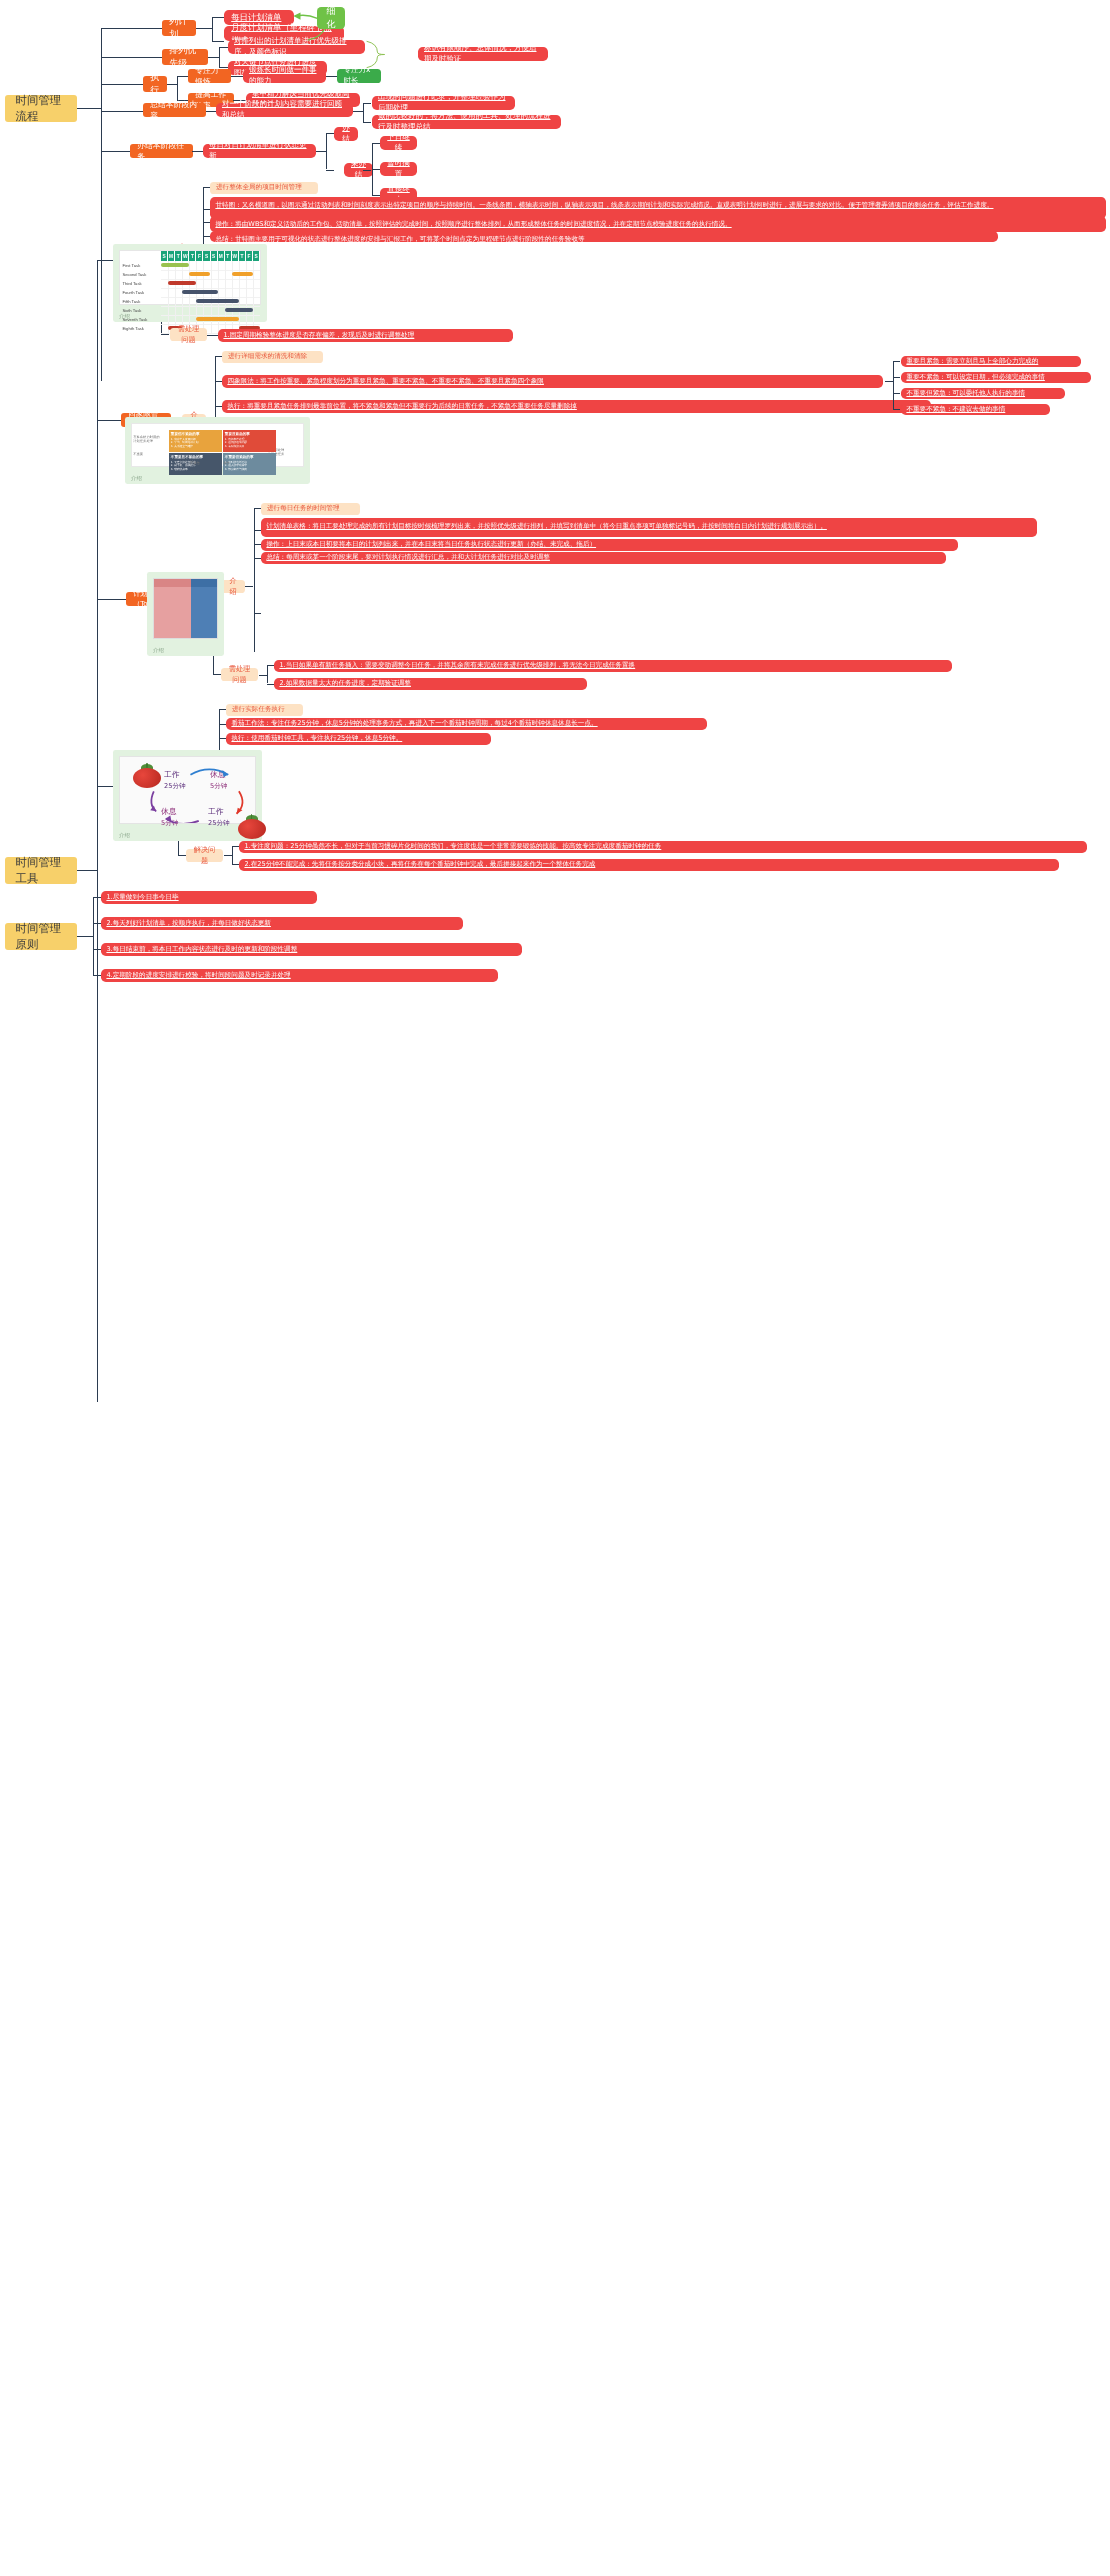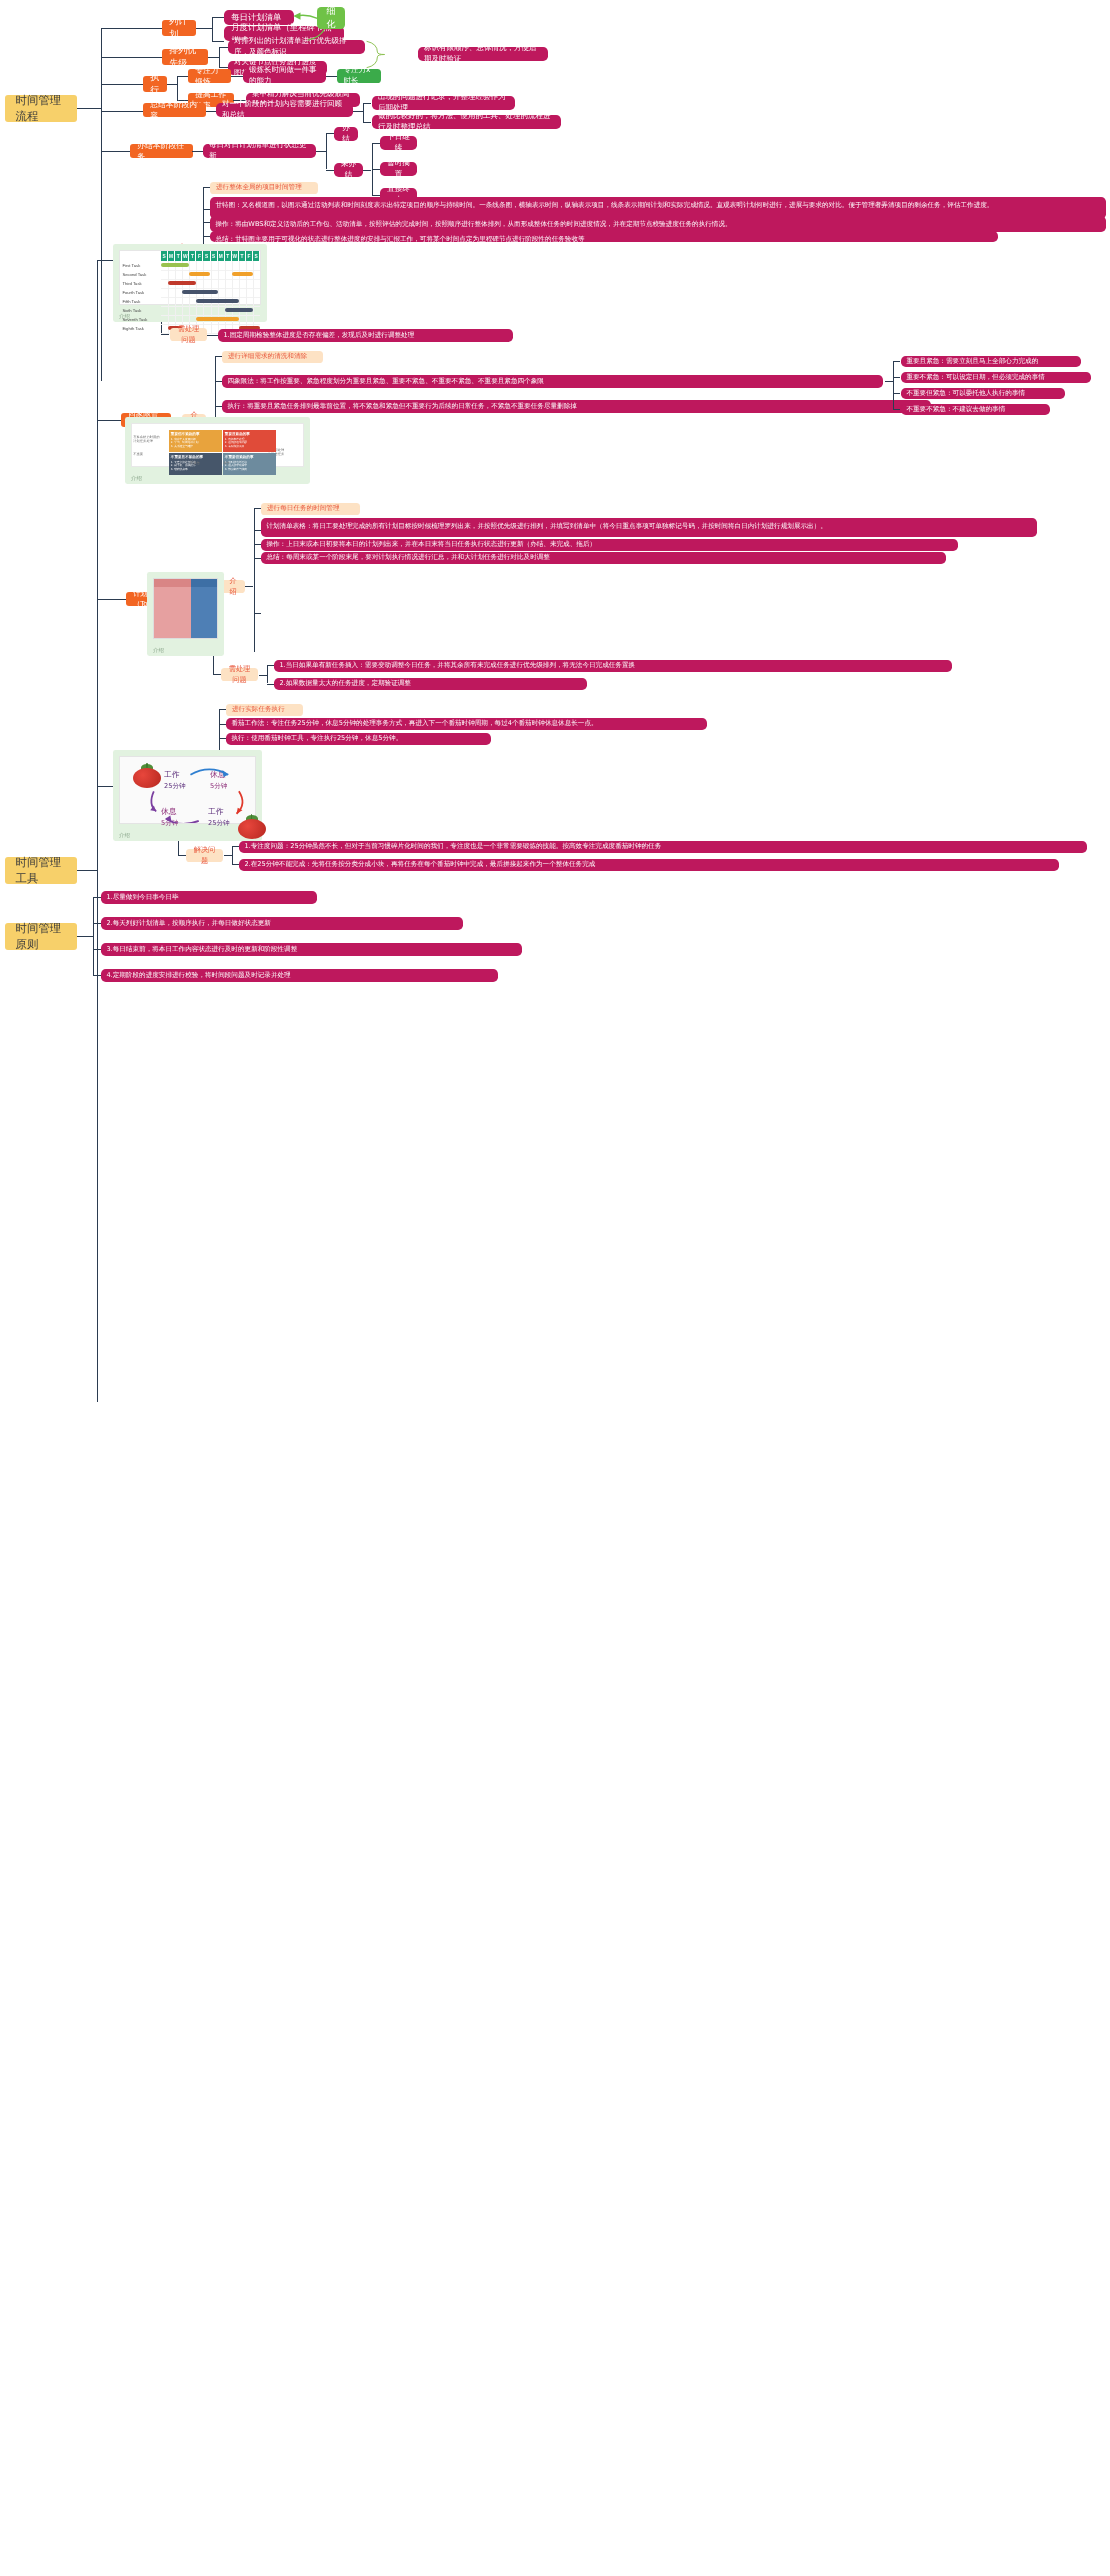--- a/index.html
+++ b/index.html
@@ -6,21 +6,21 @@
   body{font-family:"DejaVu Sans","Liberation Sans",sans-serif;}
   #canvas{position:relative;width:1110px;height:2576px;background:#fff;overflow:hidden;}
 
   
   .node{position:absolute;box-sizing:border-box;display:flex;align-items:center;
         border-radius:4.2px;line-height:1.45;white-space:pre-wrap;}
   .node span{display:block;width:100%;}
 
   .root{background:#f7d06a;color:#3b3b3b;font-size:11.4px;padding:7.8px 10.8px;border-radius:3px;}
   .l1{background:#f26522;color:#ffffff;font-size:9px;padding:4.8px 7.2px;border-radius:3px;}
-  .dark{background:#be185d;color:#ffffff;font-size:8.4px;padding:4.2px 7.2px;border-radius:4.8px;}
+  .dark{background:#ef4444;color:#ffffff;font-size:8.4px;padding:4.2px 7.2px;border-radius:4.8px;text-decoration:underline;}
   .dark.sm{font-size:7.5px;padding:3.6px 6px;}
   .dark.tiny{font-size:6.6px;padding:3px 5.4px;}
   .green{background:#6fc247;color:#ffffff;font-size:9px;padding:4.8px 7.8px;border-radius:4.2px;}
   .green2{background:#3bab4a;color:#ffffff;font-size:8.4px;padding:4.2px 6.6px;border-radius:3.6px;}
   .peach{background:#fde2c4;color:#e8553a;font-size:7.2px;padding:3.6px 6px;border-radius:3.6px;}
   .para{align-items:flex-start;}
   .para span{line-height:1.6;}
 
   
   .ln{position:absolute;background:#2b3b50;}
@@ -180,21 +180,21 @@
     <span>每日对日计划清单进行状态更新</span>
   </div>
   <div class="ln lnh" style="left:316px;top:151px;width:9.6px;"></div>
   <div class="ln lnv" style="left:326px;top:133px;height:36px;"></div>
   <div class="ln lnh" style="left:326px;top:133px;width:8.4px;"></div>
   <div class="ln lnh" style="left:326px;top:170px;width:8.4px;"></div>
 
   <div class="node dark sm" style="left:334px;top:127px;width:24px;height:14px;justify-content:center;">
     <span style="text-align:center;">办结</span>
   </div>
-  <div class="node dark sm" style="left:334px;top:163px;width:29px;height:14px;justify-content:flex-end;">
+  <div class="node dark sm" style="left:344px;top:163px;width:29px;height:14px;justify-content:flex-end;">
     <span style="text-align:center;">未办结</span>
   </div>
   <div class="ln lnh" style="left:363px;top:170px;width:8.4px;"></div>
   <div class="ln lnv" style="left:372px;top:143px;height:52px;"></div>
   <div class="ln lnh" style="left:372px;top:143px;width:8.4px;"></div>
   <div class="ln lnh" style="left:372px;top:169px;width:8.4px;"></div>
   <div class="ln lnh" style="left:372px;top:195px;width:8.4px;"></div>
 
   <div class="node dark sm" style="left:380px;top:136px;width:37px;height:14px;justify-content:center;">
     <span style="text-align:center;">下日继续</span>

